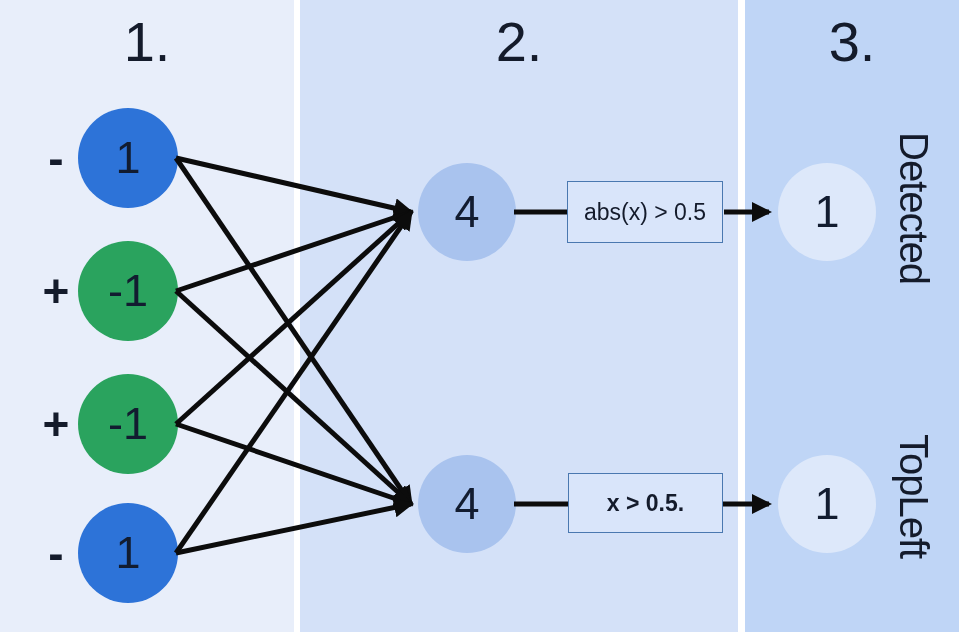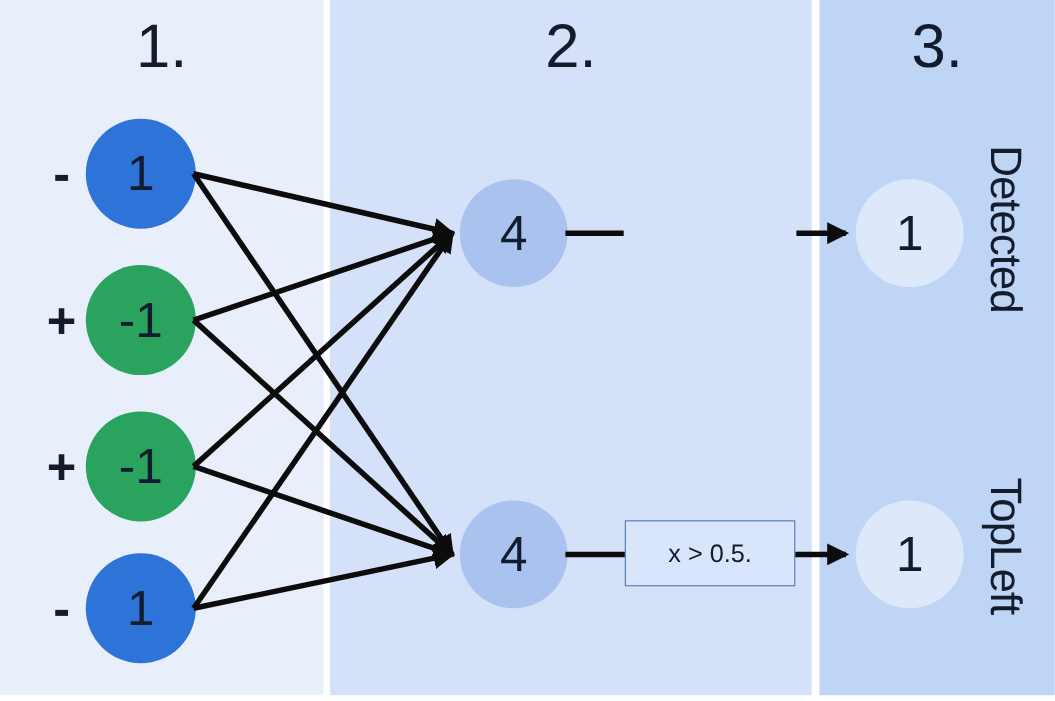--- a/index.html
+++ b/index.html
@@ -75,21 +75,21 @@
     background: #d9e5fa;
     border: 1.5px solid #4a78b0;
     display: flex;
     align-items: center;
     justify-content: center;
     font-size: 23px;
     color: #141b2b;
     white-space: nowrap;
   }
   .box-1 { left: 567px; top: 181px; width: 156px; height: 62px; }
-  .box-2 { left: 568px; top: 473px; width: 155px; height: 60px; }
+  .box-2 { left: 568px; top: 473px; width: 155px; height: 60px; font-weight: bold; }
 
   .vlabel {
     position: absolute;
     writing-mode: vertical-rl;
     text-orientation: mixed;
     font-size: 40px;
     letter-spacing: -1px;
     color: #141b2b;
     white-space: nowrap;
   }
@@ -123,20 +123,21 @@
   <div class="sign sign-4">-</div>
 
   <div class="node input-node in-1" style="background: rgb(45, 115, 216);">1</div>
   <div class="node input-node in-2" style="background: rgb(42, 163, 94);">-1</div>
   <div class="node input-node in-3" style="background: rgb(42, 163, 94);">-1</div>
   <div class="node input-node in-4" style="background: rgb(45, 115, 216);">1</div>
 
   <div class="node hidden-node hid-1" style="background: rgb(169, 195, 238);">4</div>
   <div class="node hidden-node hid-2" style="background: rgb(169, 195, 238);">4</div>
 
+  <div class="cond-box box-1">abs(x) &gt; 0.5</div>
   <div class="cond-box box-2">x &gt; 0.5.</div>
 
   <div class="node output-node out-1" style="background: rgb(221, 232, 250);">1</div>
   <div class="node output-node out-2" style="background: rgb(221, 232, 250);">1</div>
 
   <div class="vlabel vlabel-1">Detected</div>
   <div class="vlabel vlabel-2">TopLeft</div>
 
   <svg class="wires" width="959" height="637" viewBox="0 0 959 637">
     <defs>

